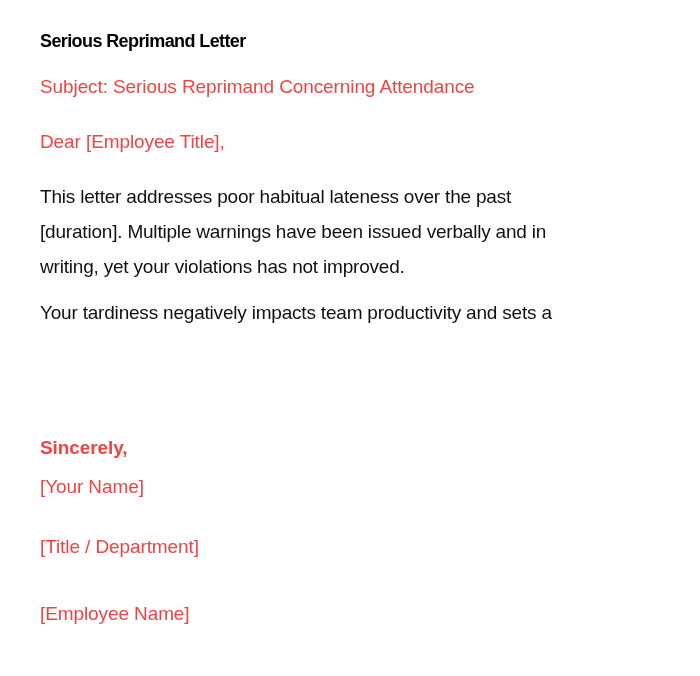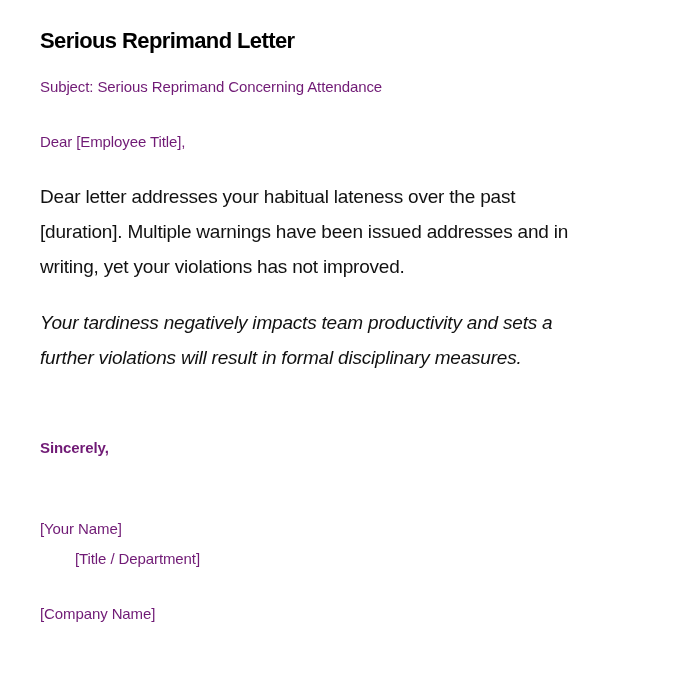--- a/index.html
+++ b/index.html
@@ -19,33 +19,33 @@
       width: 700px;
       height: 676px;
       box-sizing: border-box;
       padding: 0 40px;
     }
     .title {
       position: absolute;
       left: 40px;
       top: 24px;
       margin: 0;
-      font-size: 22px;
+      font-size: 18px;
       font-weight: bold;
       letter-spacing: -0.6px;
       color: #000000;
       line-height: 34px;
     }
     .line {
       position: absolute;
       left: 40px;
       margin: 0;
-      font-size: 15px;
+      font-size: 19px;
       line-height: 35px;
-      color: #701a75;
+      color: #ef4444;
       white-space: nowrap;
       letter-spacing: -0.1px;
       text-align: right;
     }
     .para {
       position: absolute;
       left: 40px;
       width: 610px;
       margin: 0;
       font-size: 19px;
@@ -59,30 +59,29 @@
 <body>
 
 <div class="page">
   <h1 class="title">Serious Reprimand Letter</h1>
 
   <p class="line" style="top:69px;">Subject: Serious Reprimand Concerning Attendance</p>
 
   <p class="line" style="top:124px;">Dear [Employee Title],</p>
 
   <div class="para" style="top:179px;">
-    <span>Dear letter addresses your habitual lateness over the past</span>
-    <span>[duration]. Multiple warnings have been issued addresses and in</span>
+    <span>This letter addresses poor habitual lateness over the past</span>
+    <span>[duration]. Multiple warnings have been issued verbally and in</span>
     <span>writing, yet your violations has not improved.</span>
   </div>
 
-  <div class="para" style="top:305px;font-style:italic;">
+  <div class="para" style="top:295px;">
     <span>Your tardiness negatively impacts team productivity and sets a</span>
-    <span>further violations will result in formal disciplinary measures.</span>
   </div>
 
   <p class="line" style="top:430px;font-weight:bold;">Sincerely,</p>
 
-  <p class="line" style="top:511px;">[Your Name]</p>
+  <p class="line" style="top:469px;">[Your Name]</p>
 
-  <p class="line" style="top:541px;margin-left:35px;">[Title / Department]</p>
+  <p class="line" style="top:529px;">[Title / Department]</p>
 
-  <p class="line" style="top:596px;">[Company Name]</p>
+  <p class="line" style="top:596px;">[Employee Name]</p>
 </div>
 
 </body></html>

